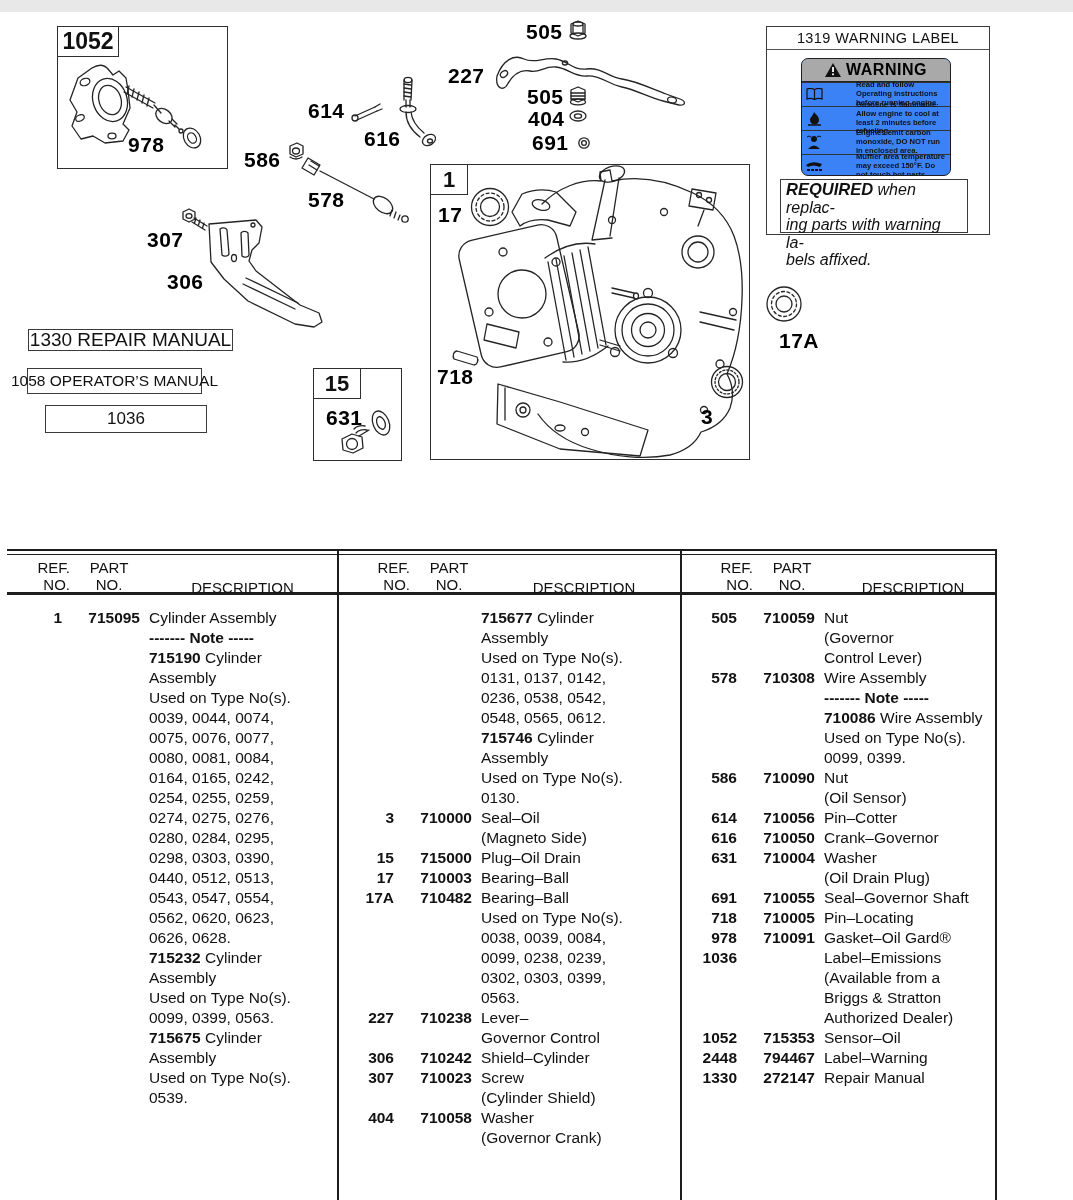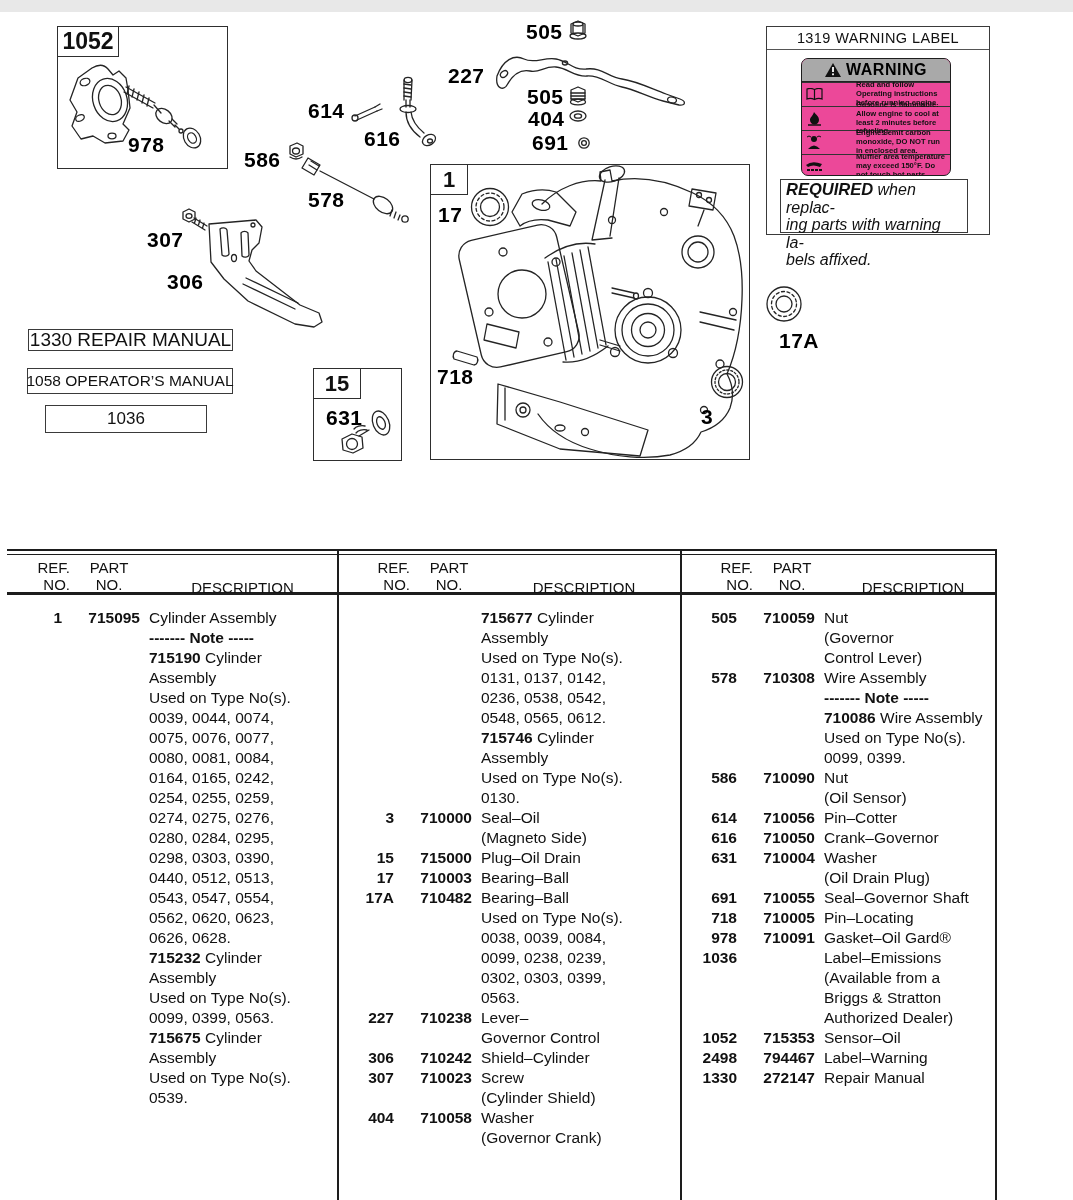--- a/index.html
+++ b/index.html
@@ -13,21 +13,21 @@
          display:flex;align-items:center;justify-content:center;font-weight:bold;}
   .plabel{position:absolute;font-weight:bold;font-size:21px;letter-spacing:0.5px;color:#000;white-space:nowrap;}
   .mbox{position:absolute;border:1.5px solid #3a3a3a;background:#fff;box-sizing:border-box;
         display:flex;align-items:center;justify-content:center;white-space:nowrap;}
   
   .warnbox{position:absolute;left:766px;top:14px;width:224px;height:209px;border:1.5px solid #3a3a3a;
            background:#fff;box-sizing:border-box;}
   .warn-title{height:22px;border-bottom:1.2px solid #555;display:flex;align-items:center;justify-content:center;
               font-size:14.5px;letter-spacing:0.4px;}
   .sticker{position:absolute;left:34px;top:31px;width:150px;height:118px;border:1.8px solid #1e1e1e;
-           border-radius:7px;overflow:hidden;background:#ec4899;box-sizing:border-box;}
+           border-radius:7px;overflow:hidden;background:#3b82f6;box-sizing:border-box;}
   .sticker-head{height:22px;background:#a9a9a9;display:flex;align-items:center;justify-content:center;gap:5px;
                 font-weight:bold;font-size:16px;letter-spacing:0.5px;color:#000;border-bottom:1.2px solid #222;}
   .srow{display:flex;align-items:center;border-top:1px solid #333;height:23px;gap:30px;}
   .srow:first-of-type{border-top:none;}
   .sicon{width:24px;display:flex;align-items:center;justify-content:center;flex:none;}
   .stext{font-size:7.6px;line-height:8.8px;font-weight:bold;padding-right:2px;}
   .reqbox{position:absolute;left:13px;top:152px;width:188px;height:54px;border:1.3px solid #3a3a3a;
           box-sizing:border-box;padding:1px 5px;font-style:italic;font-size:16px;line-height:17.5px;}
   .reqbox b{font-size:16.5px;}
   
@@ -248,21 +248,21 @@
   <div class="plabel" style="left:438px;top:191px">17</div>
   <div class="plabel" style="left:437px;top:353px">718</div>
   <div class="plabel" style="left:701px;top:393px">3</div>
   <div class="plabel" style="left:779px;top:317px">17A</div>
 
   <div class="obox" style="left:313px;top:356px;width:89px;height:93px"></div>
   <div class="badge" style="left:313px;top:356px;width:48px;height:31px;font-size:22px">15</div>
   <div class="plabel" style="left:326px;top:394px">631</div>
 
   <div class="mbox" style="left:28px;top:317px;width:205px;height:22px;font-size:19px">1330 REPAIR MANUAL</div>
-  <div class="mbox" style="left:27px;top:356px;width:206px;height:26px;font-size:15.5px">1058 OPERATOR’S MANUAL</div>
+  <div class="mbox" style="left:27px;top:356px;width:175px;height:26px;font-size:15.5px">1058 OPERATOR’S MANUAL</div>
   <div class="mbox" style="left:45px;top:393px;width:162px;height:28px;font-size:17px">1036</div>
 
   <div class="warnbox">
     <div class="warn-title">1319 WARNING LABEL</div>
     <div class="sticker">
       <div class="sticker-head">
         <svg width="16" height="14" viewBox="0 0 16 14">
           <path d="M8,0 L16,14 L0,14 Z" fill="#111"></path>
           <rect x="7.1" y="4" width="1.8" height="5" fill="#fff"></rect>
           <rect x="7.1" y="10.4" width="1.8" height="1.8" fill="#fff"></rect>
@@ -557,21 +557,21 @@
           </div>
         </div>
         <div class="trow">
           <div class="c-ref">1052</div>
           <div class="c-part">715353</div>
           <div class="c-desc">
             <div class="dline"><span>Sensor–Oil</span></div>
           </div>
         </div>
         <div class="trow">
-          <div class="c-ref">2498</div>
+          <div class="c-ref">2448</div>
           <div class="c-part">794467</div>
           <div class="c-desc">
             <div class="dline"><span>Label–Warning</span></div>
           </div>
         </div>
         <div class="trow">
           <div class="c-ref">1330</div>
           <div class="c-part">272147</div>
           <div class="c-desc">
             <div class="dline"><span>Repair Manual</span></div>

